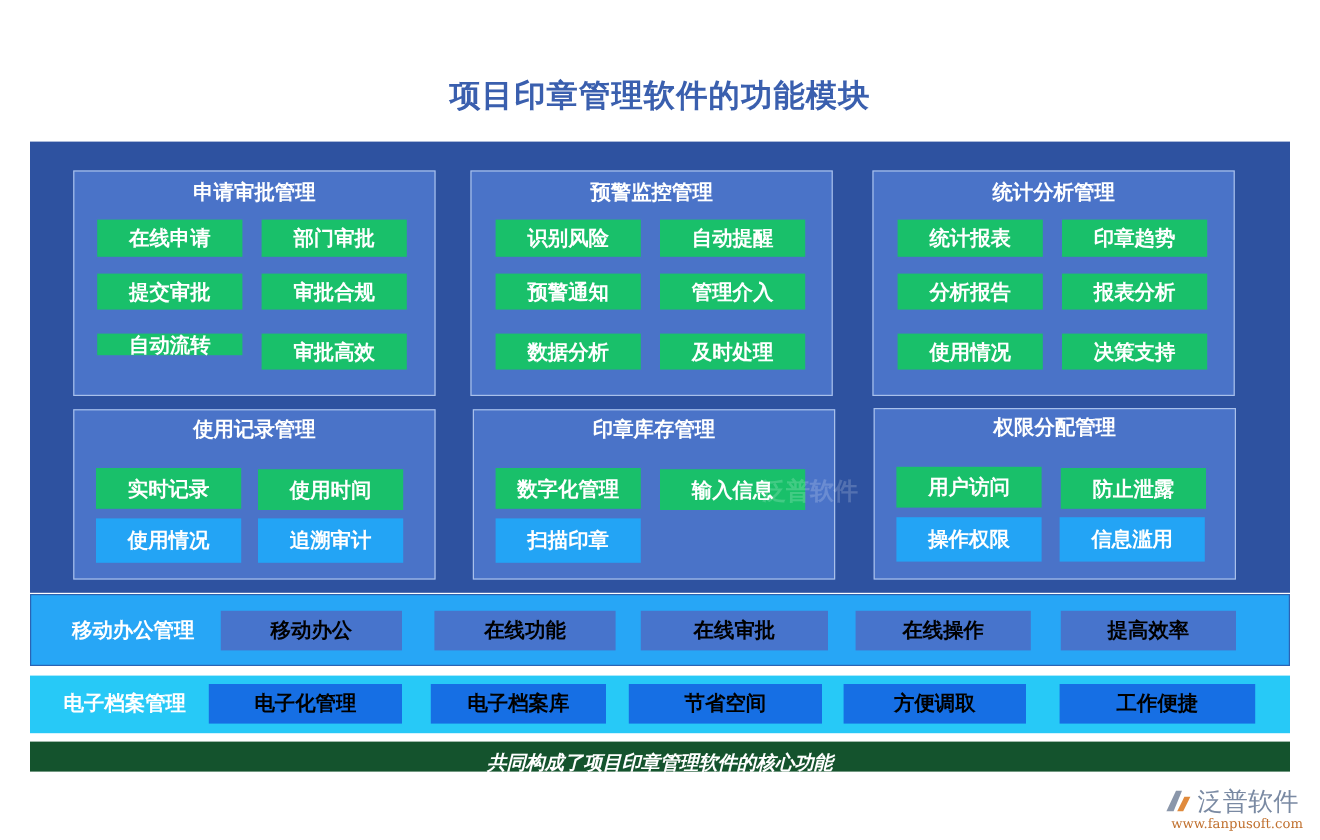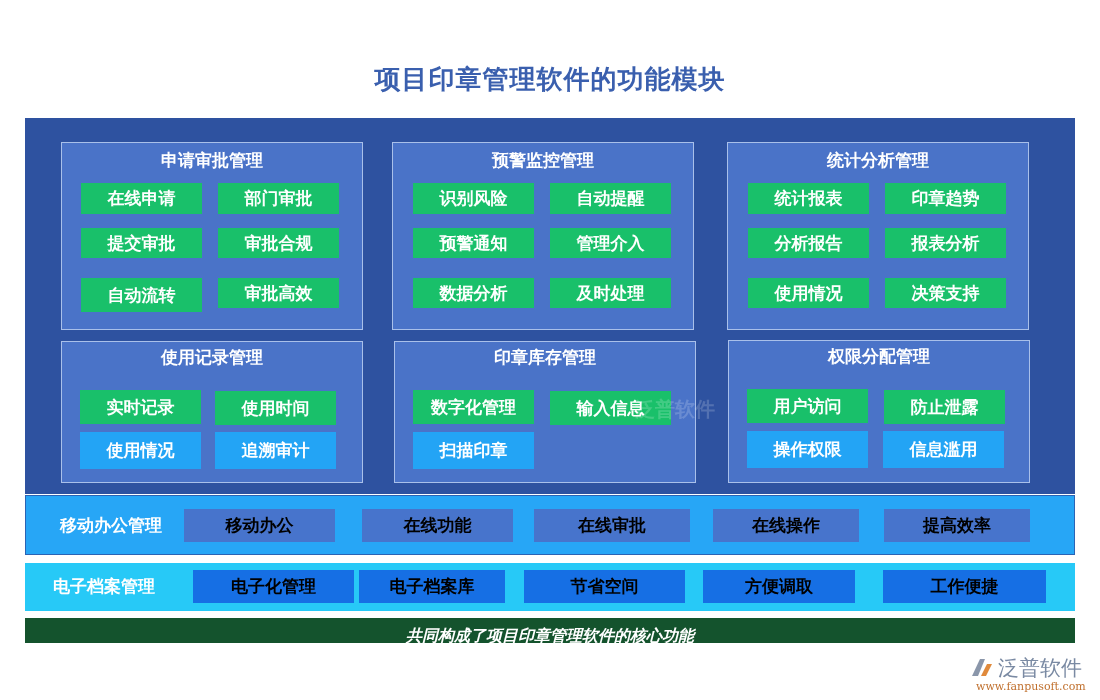--- a/index.html
+++ b/index.html
@@ -70,21 +70,21 @@
 <div class="title">项目印章管理软件的功能模块</div>
 
 <div class="main-panel">
 
   <div class="module" style="left:36px;top:24px;width:302px;height:188px;">
     <div class="module-title" style="top:6px;">申请审批管理</div>
     <div class="chip green" style="left:19px;top:40px;width:121px;height:31px;">在线申请</div>
     <div class="chip green" style="left:156px;top:40px;width:121px;height:31px;">部门审批</div>
     <div class="chip green" style="left:19px;top:85px;width:121px;height:30px;">提交审批</div>
     <div class="chip green" style="left:156px;top:85px;width:121px;height:30px;">审批合规</div>
-    <div class="chip green" style="left:19px;top:135px;width:121px;height:34px;">自动流转</div>
+    <div class="chip green" style="left:19px;top:135px;width:121px;height:18px;">自动流转</div>
     <div class="chip green" style="left:156px;top:135px;width:121px;height:30px;">审批高效</div>
   </div>
 
   <div class="module" style="left:367px;top:24px;width:302px;height:188px;padding-left:36px;">
     <div class="module-title" style="top:6px;">预警监控管理</div>
     <div class="chip green" style="left:20px;top:40px;width:121px;height:31px;">识别风险</div>
     <div class="chip green" style="left:157px;top:40px;width:121px;height:31px;">自动提醒</div>
     <div class="chip green" style="left:20px;top:85px;width:121px;height:30px;">预警通知</div>
     <div class="chip green" style="left:157px;top:85px;width:121px;height:30px;">管理介入</div>
     <div class="chip green" style="left:20px;top:135px;width:121px;height:30px;">数据分析</div>
@@ -131,21 +131,21 @@
   <div class="band-label" style="left:34px;top:0;height:58px;">移动办公管理</div>
   <div class="band-chip mobile-chip" style="left:158px;width:151px;">移动办公</div>
   <div class="band-chip mobile-chip" style="left:336px;width:151px;">在线功能</div>
   <div class="band-chip mobile-chip" style="left:508px;width:156px;">在线审批</div>
   <div class="band-chip mobile-chip" style="left:687px;width:146px;">在线操作</div>
   <div class="band-chip mobile-chip" style="left:858px;width:146px;">提高效率</div>
 </div>
 
 <div class="band band-archive">
   <div class="band-label" style="left:28px;top:0;height:46px;">电子档案管理</div>
-  <div class="band-chip archive-chip" style="left:149px;width:161px;margin-left:19px;">电子化管理</div>
+  <div class="band-chip archive-chip" style="left:149px;width:161px;">电子化管理</div>
   <div class="band-chip archive-chip" style="left:334px;width:146px;">电子档案库</div>
   <div class="band-chip archive-chip" style="left:499px;width:161px;">节省空间</div>
   <div class="band-chip archive-chip" style="left:678px;width:152px;">方便调取</div>
   <div class="band-chip archive-chip" style="left:858px;width:163px;">工作便捷</div>
 </div>
 
 <div class="band band-footer">
   <div class="footer-text">共同构成了项目印章管理软件的核心功能</div>
 </div>
 

